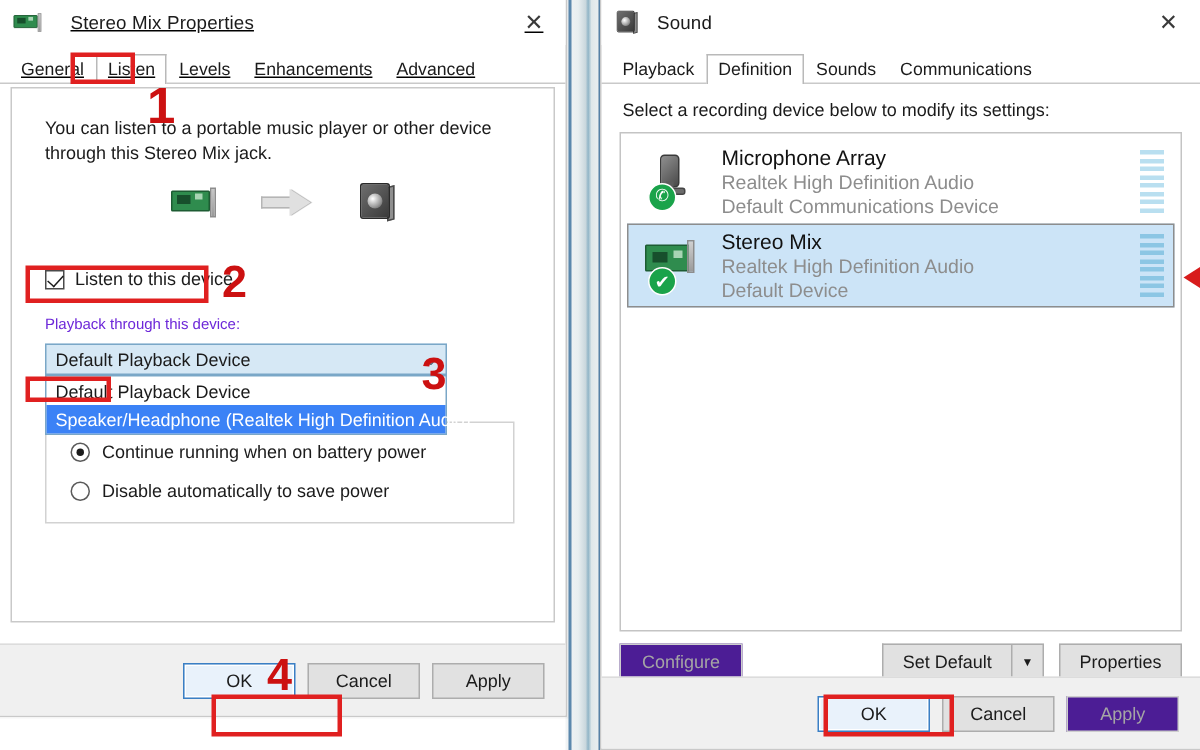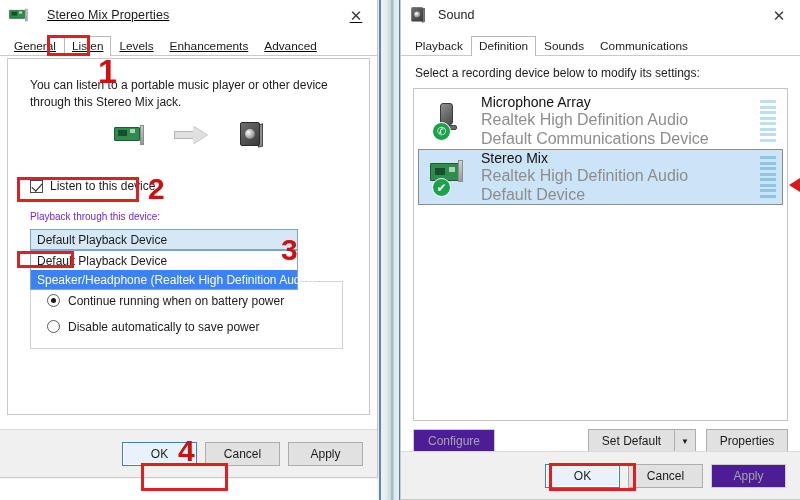--- a/index.html
+++ b/index.html
@@ -130,21 +130,21 @@
     border: 1px solid #7aa7c7; background:#fff; z-index: 6;
   }
   .dd-item { height: 19px; display:flex; align-items:center; padding: 0 6px;
     font-size: 12px; color:#1b1b1b; white-space: nowrap; }
   .dd-item.sel { background:#3b82f6; color:#ffffff; }
 
   .radio-panel {
     position: absolute; left: 22px; top: 222px; right: 26px; height: 68px;
     border: 1px solid #d2d2d2; background:#fff;
   }
-  .radio-row { display:flex; align-items:flex-start; gap:8px; margin: 12px 0 0 16px; }
+  .radio-row { display:flex; align-items:flex-end; gap:8px; margin: 12px 0 0 16px; }
   .radio {
     width: 13px; height: 13px; border: 1px solid #5a5a5a; border-radius: 50%;
     background:#fff; position: relative; flex:none;
   }
   .radio.on::after {
     content:""; position:absolute; left:3px; top:3px; width:5px; height:5px;
     border-radius:50%; background:#1b1b1b;
   }
   .radio-label { font-size: 12px; color:#1b1b1b; }
 
@@ -197,21 +197,21 @@
   .badge {
     position:absolute; left: 5px; bottom: 2px; width: 19px; height: 19px;
     border-radius: 50%; background:#1aa34a; border:1.5px solid #ffffff;
     display:flex; align-items:center; justify-content:center;
     color:#fff; font-size: 12px; line-height:1;
   }
   .badge.phone { font-size: 11px; }
 
   .dev-text { display:flex; flex-direction:column; justify-content:center; gap:1px; }
   .dev-name { font-size: 14px; color:#111; }
-  .dev-sub  { font-size: 16px; color:#8d8d8d; }
+  .dev-sub  { font-size: 13px; color:#8d8d8d; }
 
   .meter { margin-left:auto; width: 16px; height: 42px; display:flex;
     flex-direction:column; justify-content:space-between; flex:none; }
   .meter i { display:block; height: 3px; background:#b9dff0; }
   .dev.selected .meter i { background:#8cc6e4; }
 
   .sound-actions {
     position:absolute; left:12px; right:12px; bottom: 44px; height: 28px;
     display:flex; align-items:center;
   }

